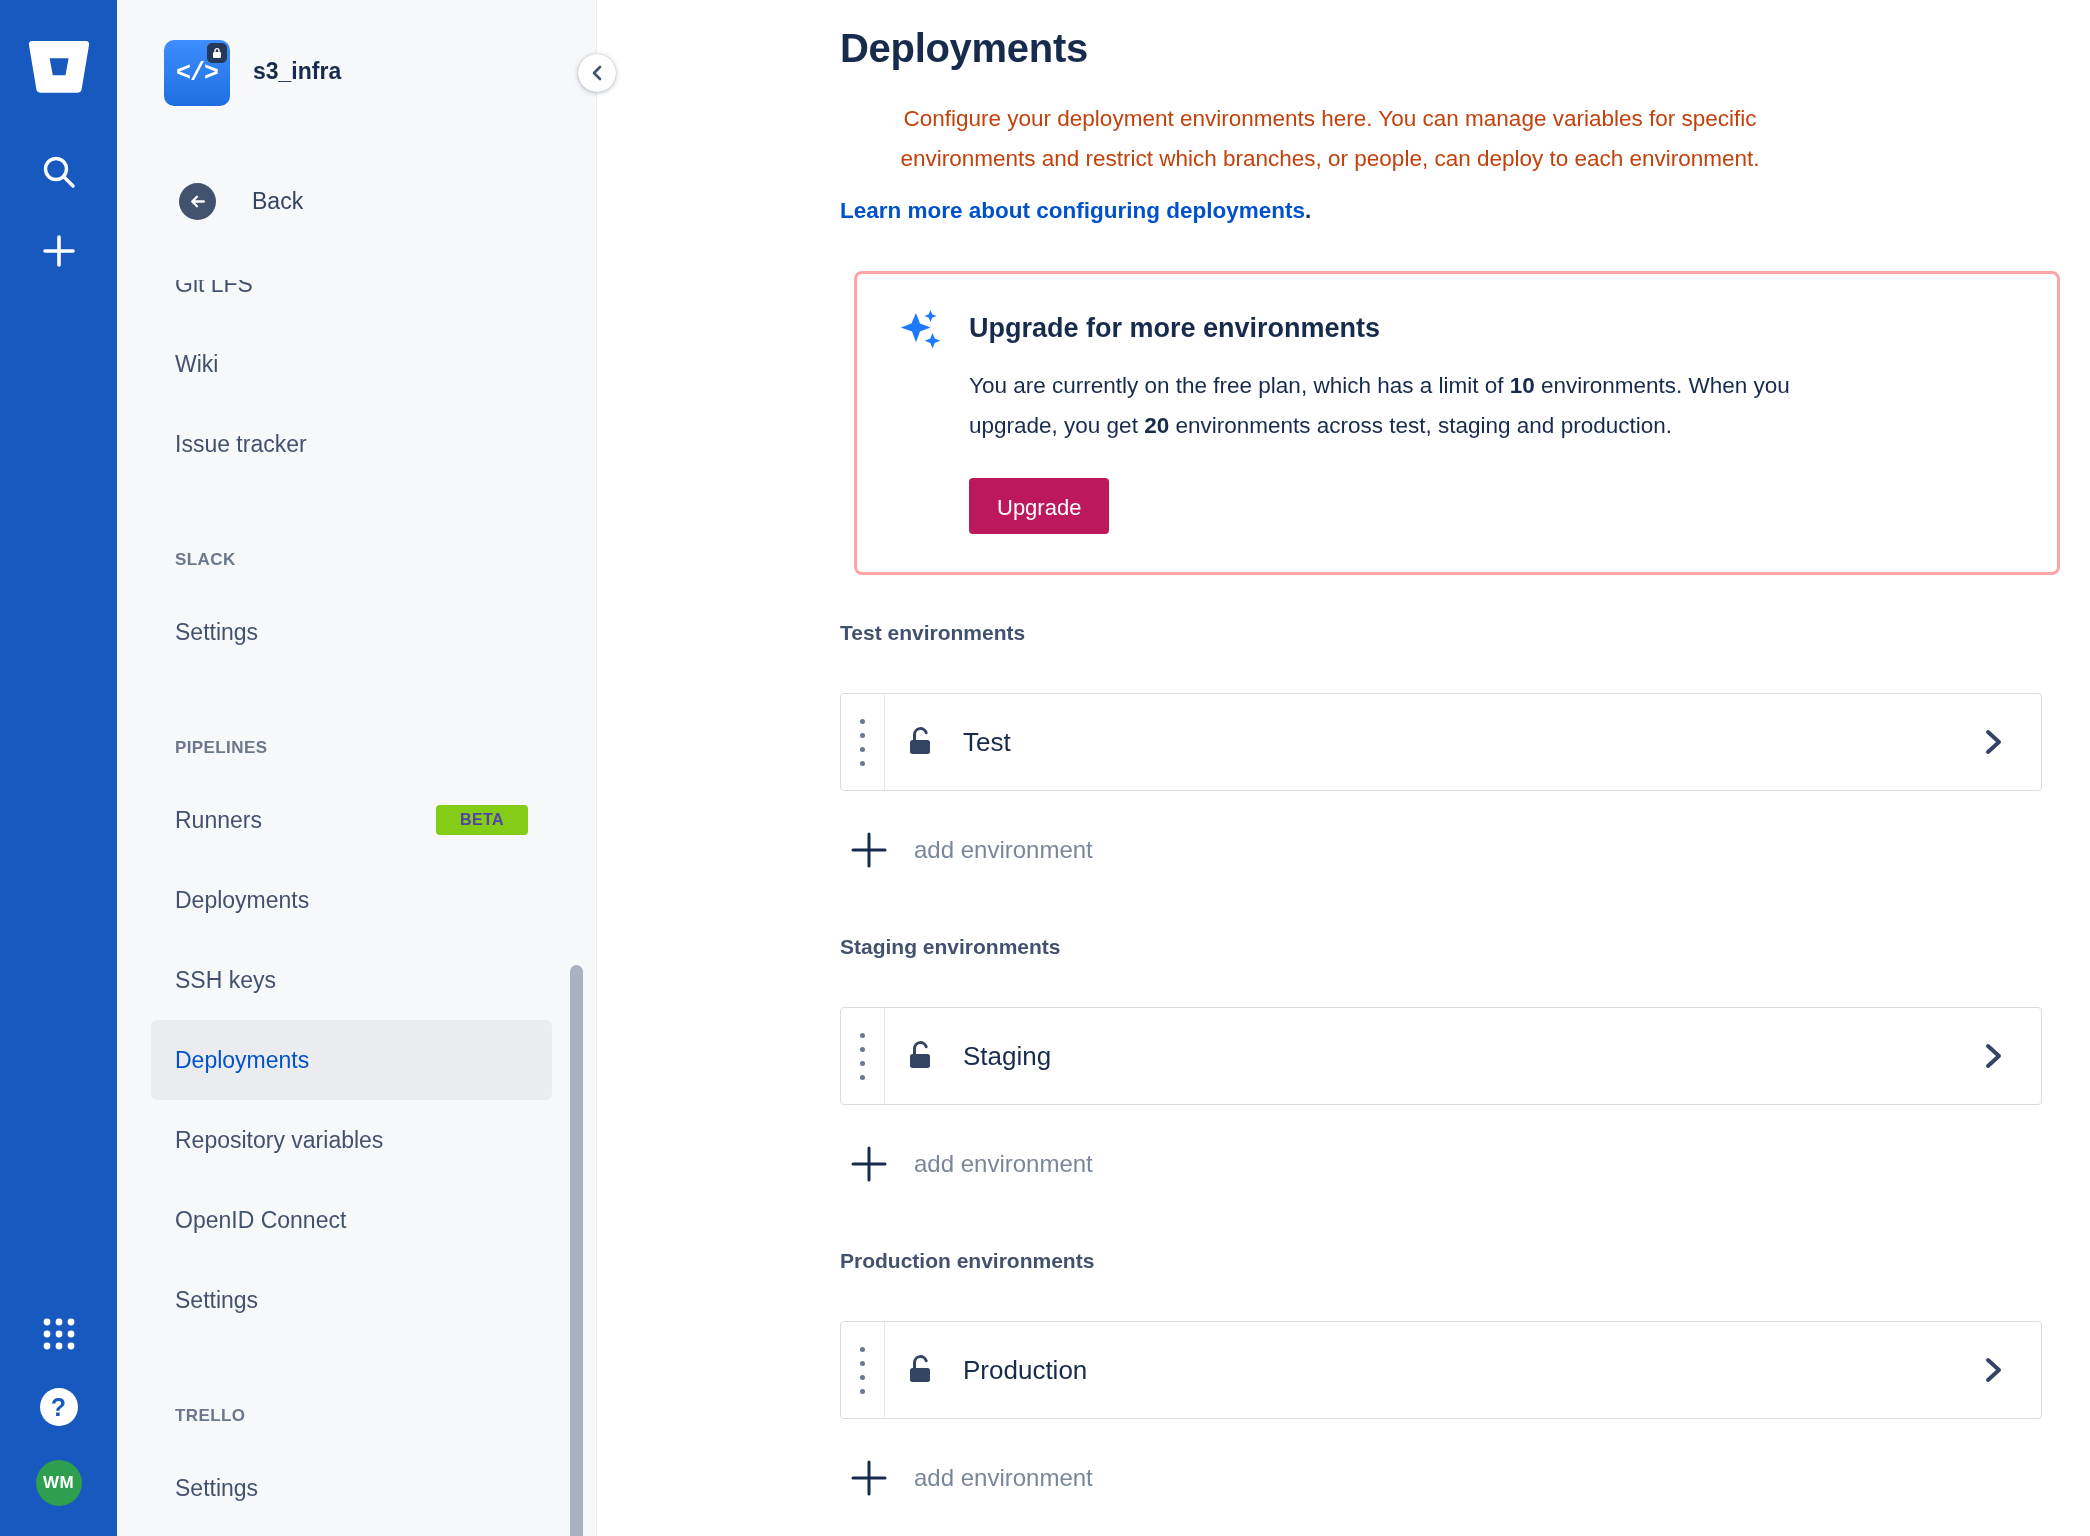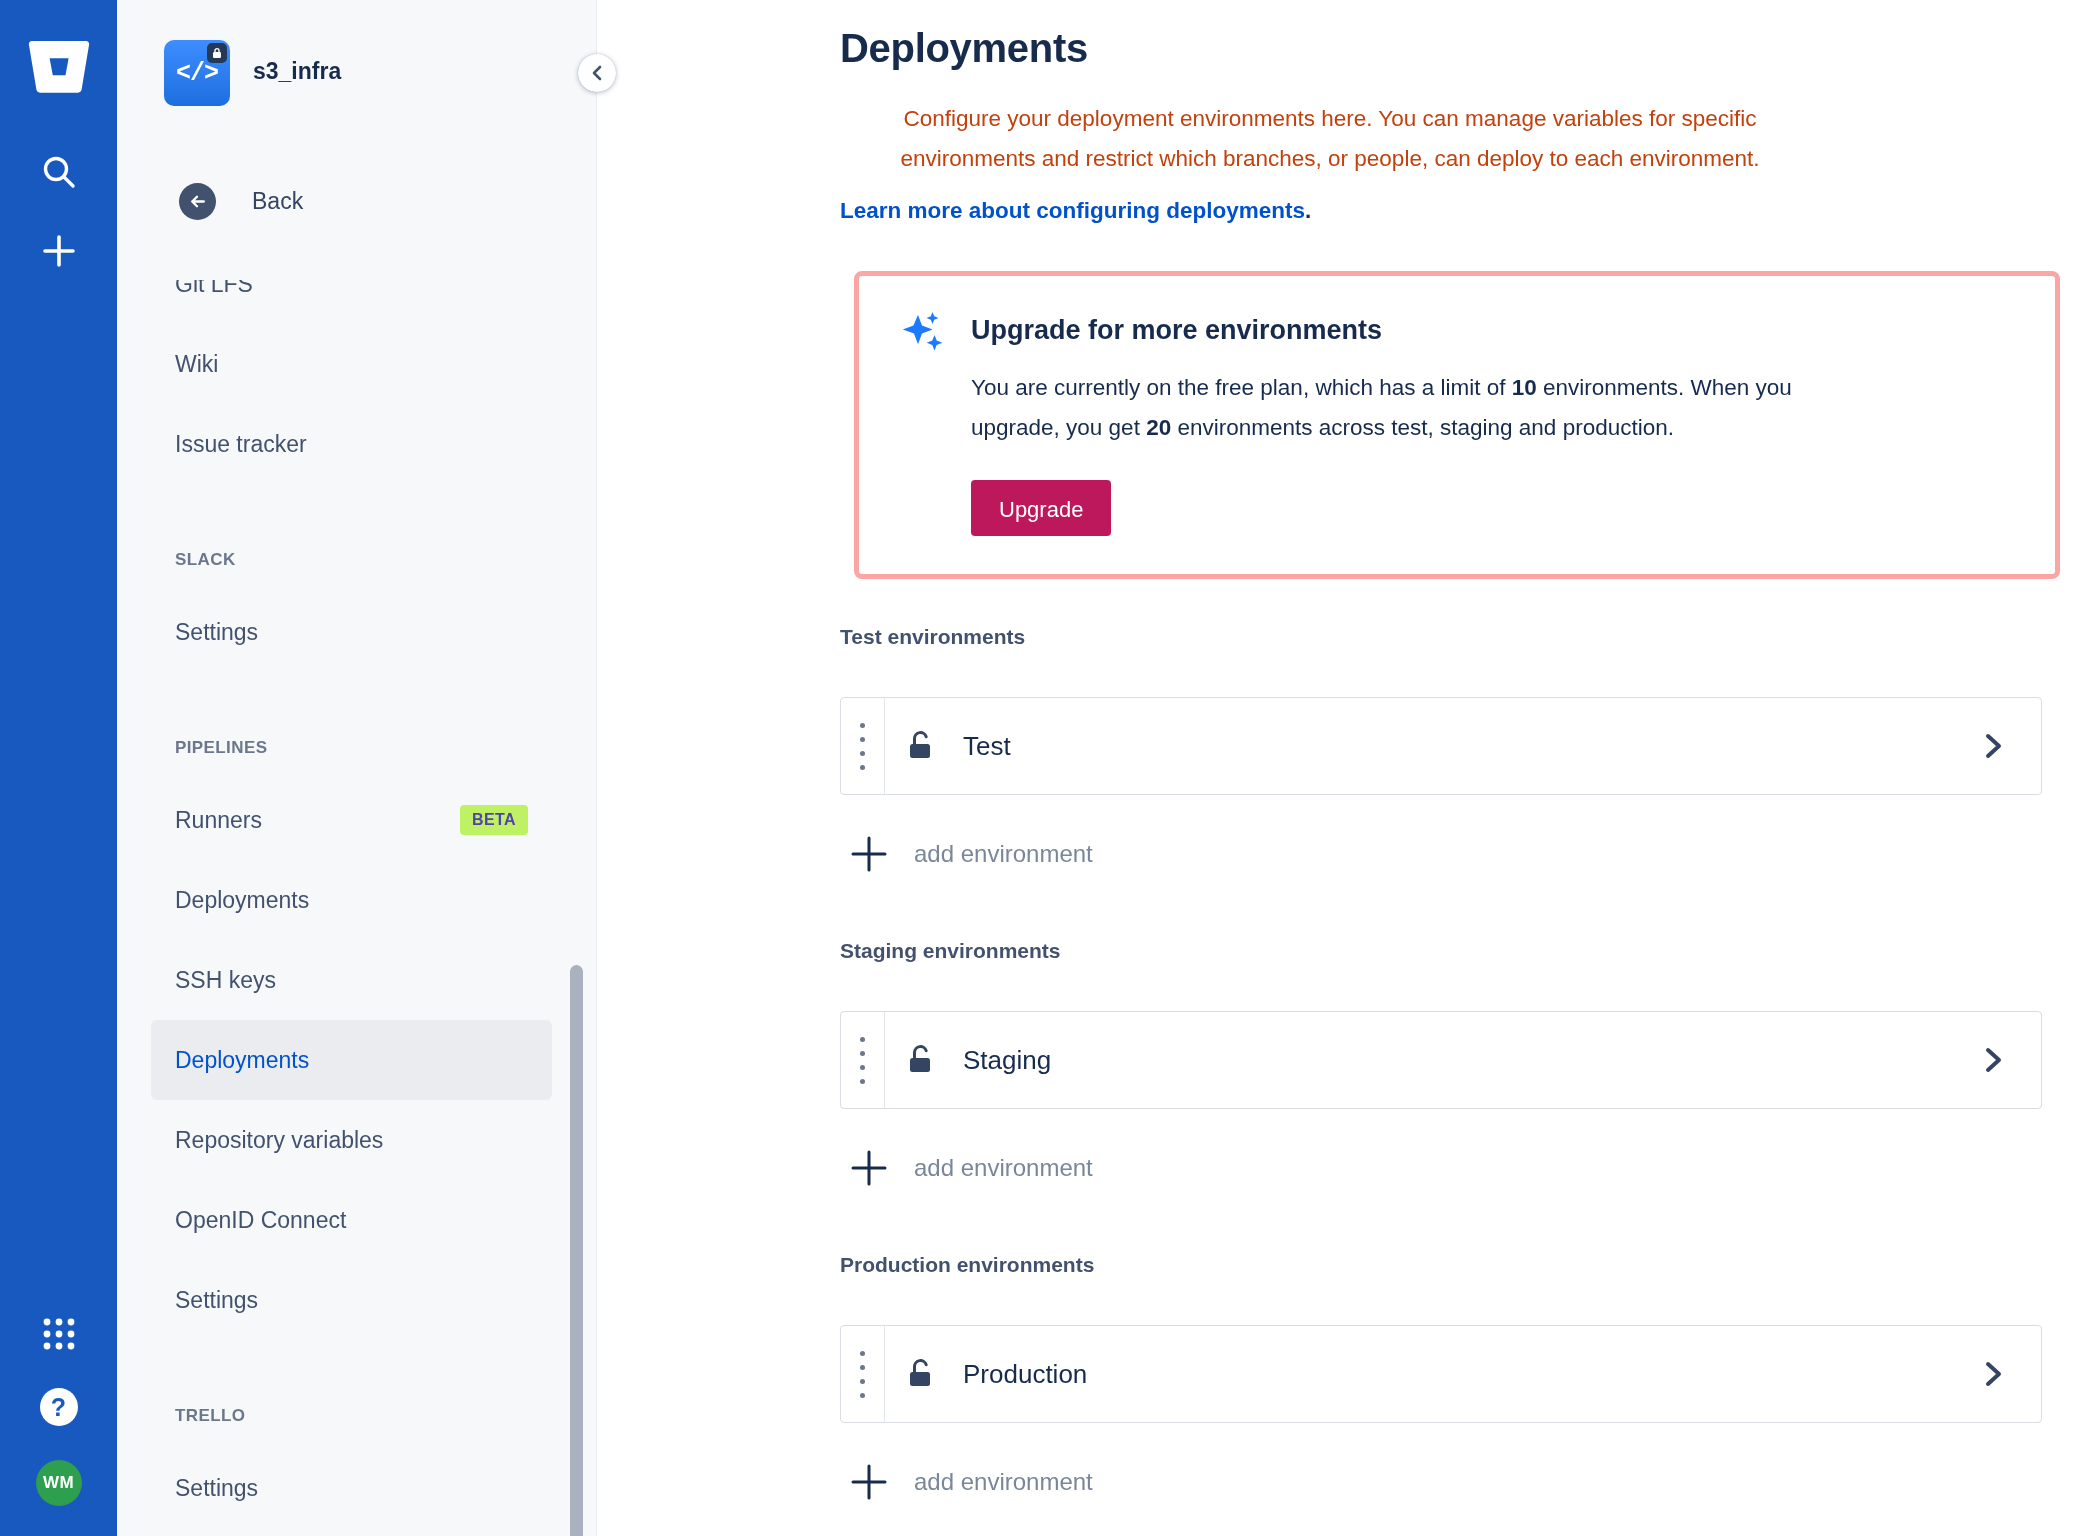--- a/index.html
+++ b/index.html
@@ -75,40 +75,40 @@
     height: 80px; display: flex; align-items: center; padding: 0 24px;
     border-radius: 6px; font-size: 23px; color: #42526E; cursor: pointer;
   }
   .sb-item.selected { background: #EBECF0; color: #0052CC; font-weight: 500; }
   .sb-section {
     margin-top: 60px; height: 32px; display: flex; align-items: center; padding: 0 24px;
     font-size: 17px; font-weight: 700; color: #6B778C; letter-spacing: .4px;
   }
   .sb-section + .sb-item { margin-top: 16px; }
   .beta {
-    margin-left: auto; background: #bef264; color: #5243AA;
+    margin-left: auto; background: #84cc16; color: #5243AA;
     font-size: 16px; font-weight: 700; letter-spacing: .4px;
-    padding: 6px 12px; border-radius: 4px;
+    padding: 6px 24px; border-radius: 4px;
   }
   .sb-scrollbar {
     position: absolute; right: 13px; top: 965px; width: 13px; height: 600px;
     border-radius: 7px; background: #A9B2BE; z-index: 3; cursor: pointer;
   }
 
   
   .main { position: absolute; left: 598px; top: 0; right: 0; height: 100%; background: #fff; z-index: 1; }
   .content { position: absolute; left: 242px; top: 0; width: 1222px; }
   h1.page-title { margin-top: 26px; font-size: 40px; font-weight: 700; letter-spacing: -.3px; color: #172B4D; }
   .desc { margin-top: 28px; font-size: 22.5px; line-height: 40px; max-width: 980px; color: #c2410c; text-align: center; }
   .learn { margin-top: 12px; font-size: 22.5px; line-height: 40px; font-weight: 600; }
   .learn a { color: #0052CC; text-decoration: none; cursor: pointer; }
 
   .upgrade-card {
     margin-top: 40px; margin-left: 14px; width: 1206px;
-    border: 5px solid #fca5a5; border-radius: 8px; background: #fff;
+    border: 3px solid #fca5a5; border-radius: 8px; background: #fff;
     padding: 36px 40px 38px;
   }
   .uc-row { display: flex; gap: 26px; }
   .sparkle { flex: none; width: 46px; height: 46px; margin-top: -3px; }
   .uc-title { font-size: 27px; font-weight: 700; color: #172B4D; padding-top: 3px; }
   .uc-text { margin-top: 22px; font-size: 22.5px; line-height: 40px; max-width: 900px; color: #172B4D; }
   .uc-text b { font-weight: 700; }
   .upgrade-btn {
     margin-top: 32px; height: 56px; padding: 17px 28px;
     background: #be185d; color: #fff; font-size: 22px; font-weight: 500;

